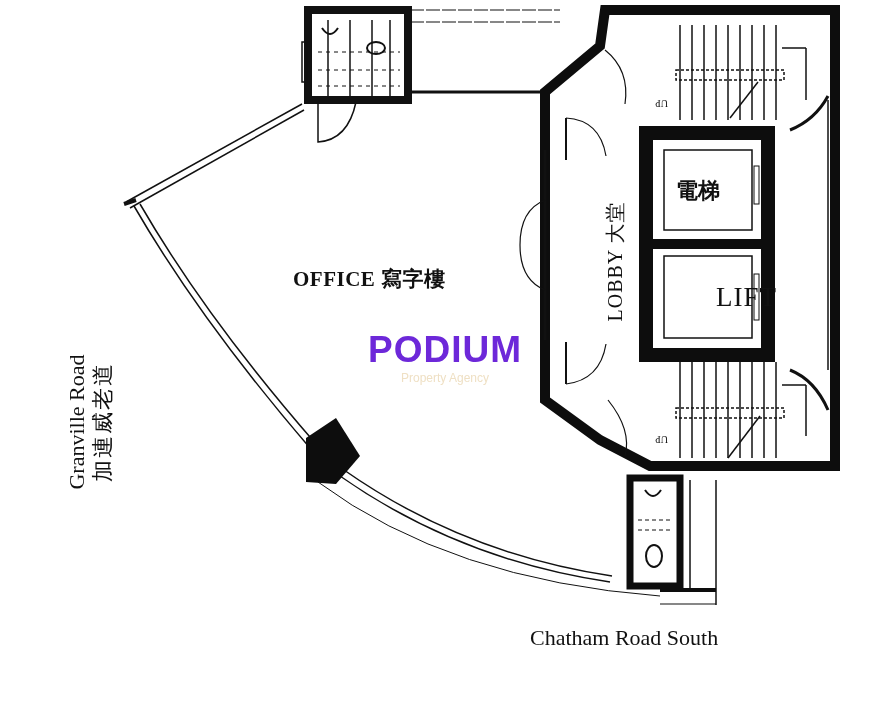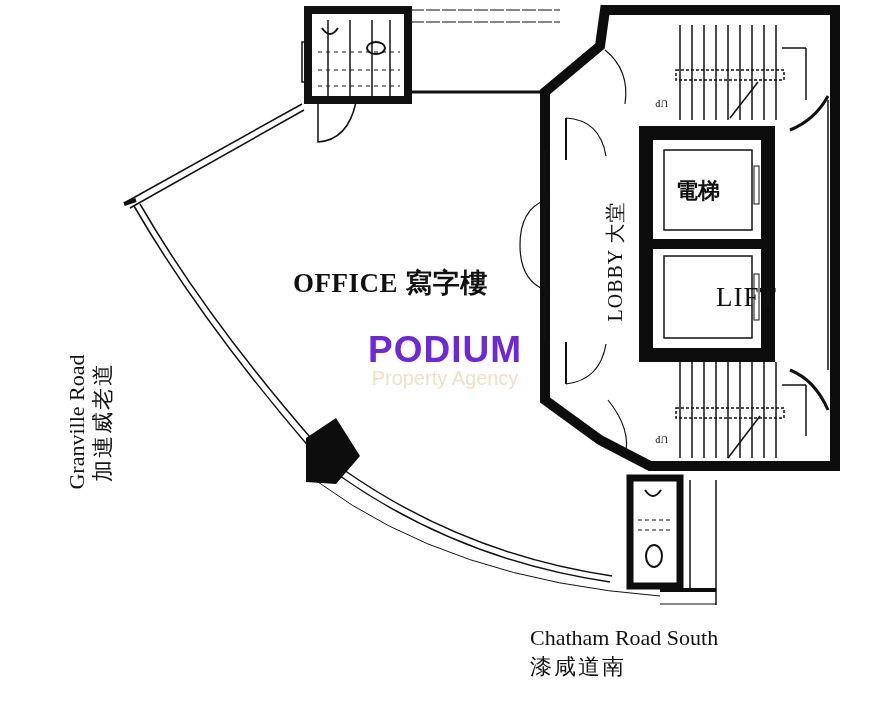--- a/index.html
+++ b/index.html
@@ -1,31 +1,31 @@
 <!DOCTYPE html>
 <html><head>
 <meta charset="utf-8">
 <style>
   html, body { margin: 0; padding: 0; background: #ffffff; }
   body { width: 885px; height: 718px; position: relative; overflow: hidden; font-family: "Liberation Serif", serif; }
   #plan { position: absolute; left: 0; top: 0; width: 885px; height: 718px; }
   .label { position: absolute; color: #111; white-space: nowrap; font-family: "Liberation Serif", "DejaVu Serif", serif; text-align: center; }
-  .office-label { left: 293px; top: 265px; font-size: 27px; letter-spacing: 0.5px; font-weight: bold; }
+  .office-label { left: 293px; top: 265px; font-size: 21px; letter-spacing: 0.5px; font-weight: bold; }
   .lobby-label { left: 540px; top: 248px; font-size: 20px; transform: rotate(-90deg); transform-origin: center; width: 150px; text-align: center; letter-spacing: 1px; }
   .lift-cn { left: 676px; top: 176px; font-size: 22px; font-weight: bold; }
   .lift-en { left: 716px; top: 282px; font-size: 27px; font-weight: normal; letter-spacing: 1px; }
   .road-west { left: -30px; top: 396px; width: 240px; transform: rotate(-90deg); transform-origin: center; text-align: center; }
   .road-west .en { display: block; font-size: 22px; line-height: 26px; }
   .road-west .cn { display: block; font-size: 22px; line-height: 26px; letter-spacing: 2px; }
   .road-south { left: 530px; top: 624px; width: 290px; text-align: left; }
   .road-south .en { display: block; font-size: 22px; line-height: 28px; }
   .road-south .cn { display: block; font-size: 22px; line-height: 30px; letter-spacing: 2px; }
   .watermark { position: absolute; left: 360px; top: 331px; width: 170px; text-align: center; font-family: "Liberation Sans", "DejaVu Sans", sans-serif; }
   .watermark .brand { display: block; font-size: 37px; line-height: 38px; font-weight: bold; letter-spacing: 1px; }
-  .watermark .tag { display: block; font-size: 20px; line-height: 18px; }
+  .watermark .tag { display: block; font-size: 12px; line-height: 18px; }
 </style>
 </head>
 <body>
 
 <svg id="plan" viewBox="0 0 885 718" xmlns="http://www.w3.org/2000/svg">
   <g fill="none" stroke="#111" stroke-width="2">
 
     <g>
       <rect x="308" y="10" width="100" height="90" stroke-width="8"></rect>
       <line x1="328" y1="20" x2="328" y2="96" stroke-width="1.5"></line>
@@ -139,19 +139,18 @@
 <div class="label lift-cn">電梯</div>
 <div class="label lift-en">LIFT</div>
 
 <div class="label road-west">
   <span class="en">Granville Road</span>
   <span class="cn">加連威老道</span>
 </div>
 
 <div class="label road-south">
   <span class="en">Chatham Road South</span>
-  <span class="cn">漆咸道南</span>
 </div>
 
 <div class="watermark">
   <span class="brand" style="color:#6d28d9">PODIUM</span>
   <span class="tag" style="color:#efe0c4">Property Agency</span>
 </div>
 
 </body></html>

